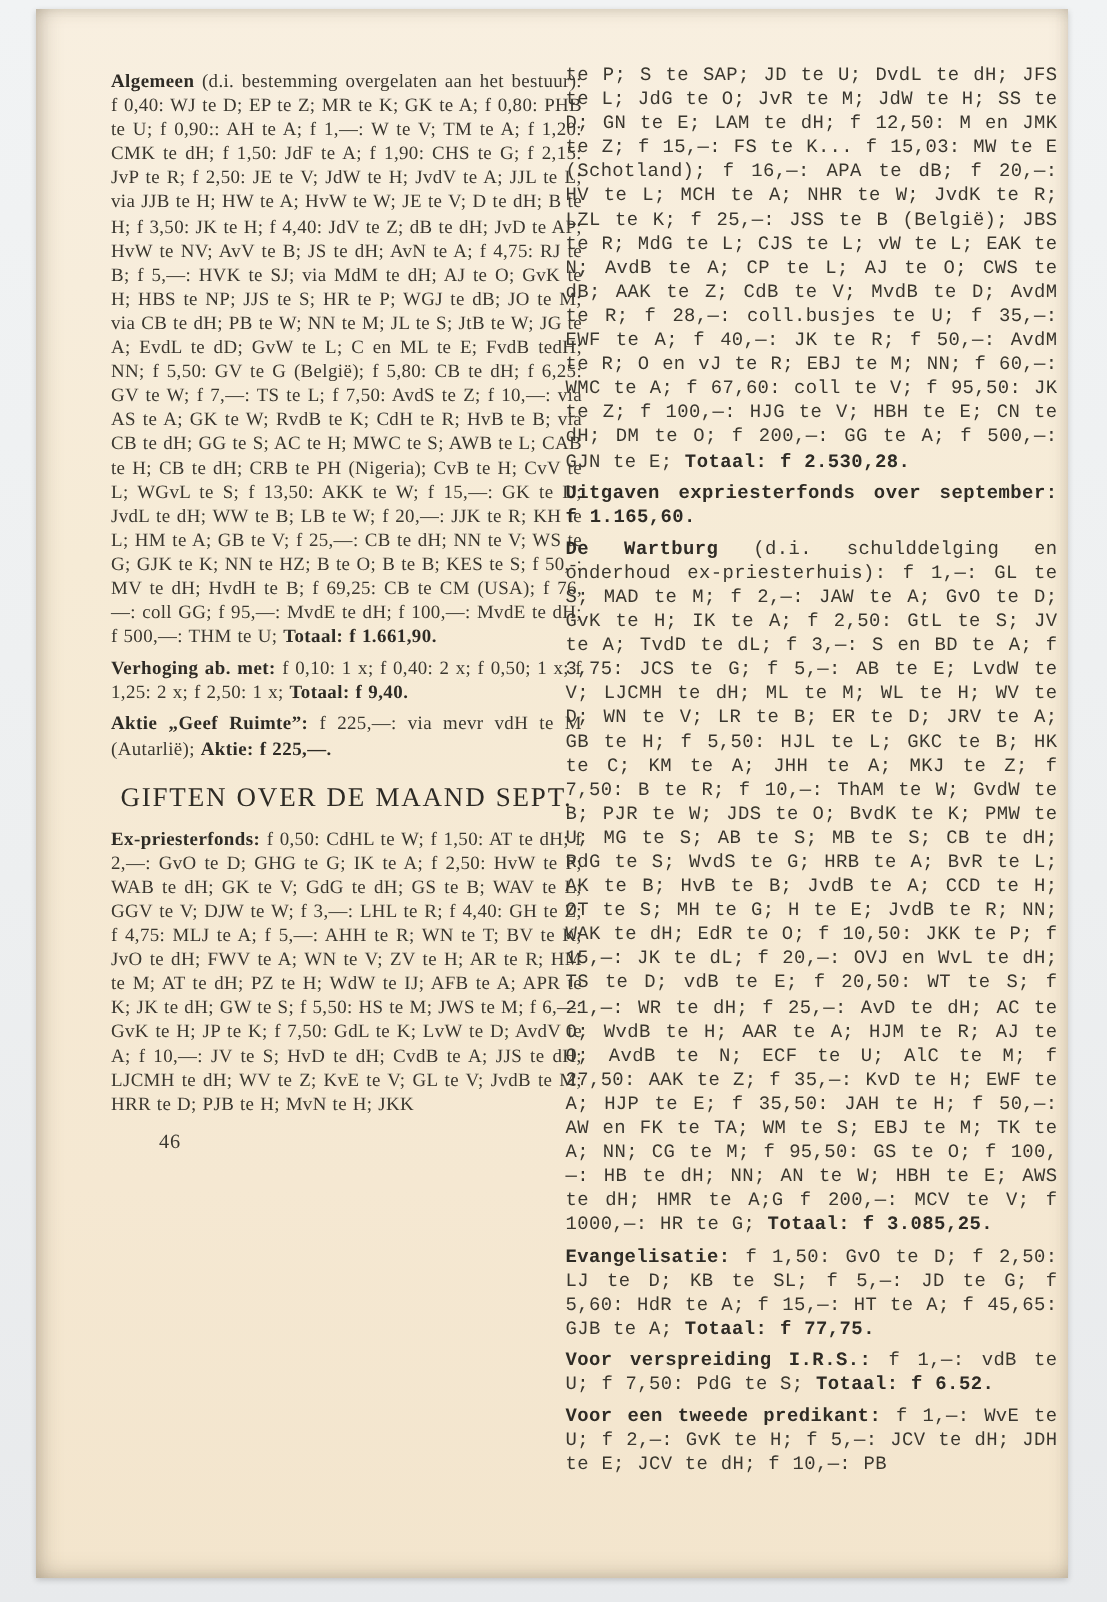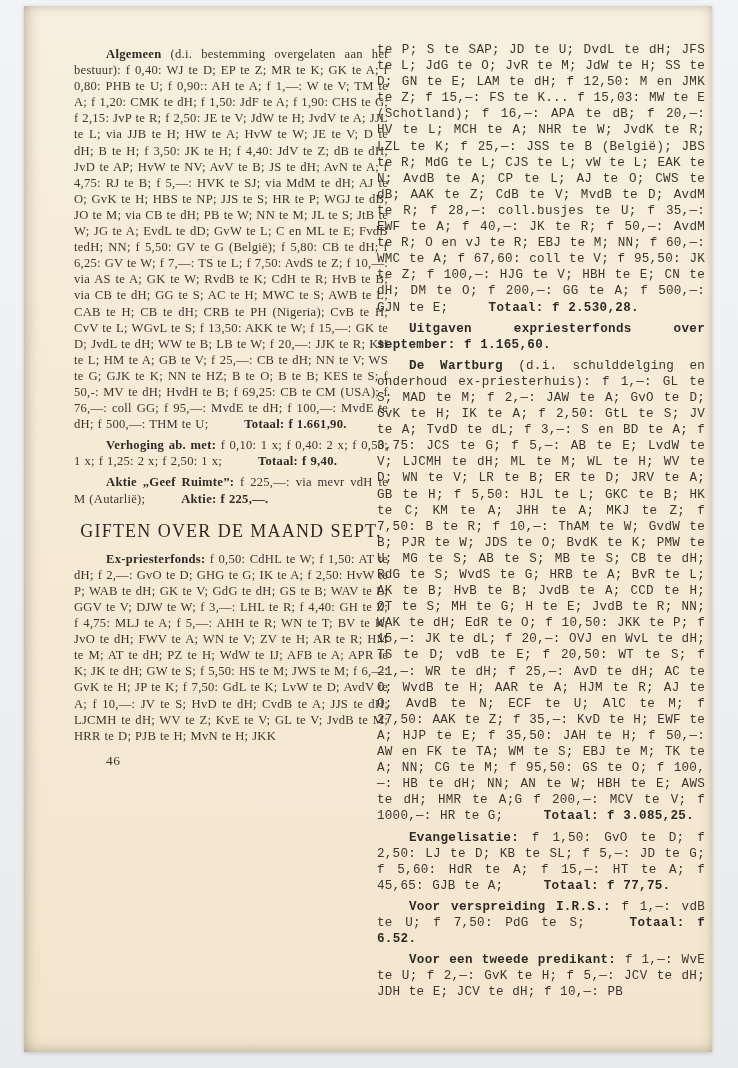--- a/index.html
+++ b/index.html
@@ -23,21 +23,21 @@
   .col{
     position:absolute;
     color:#3a372f;
     font-size:12.6px;line-height:16.1px;
     letter-spacing:0.25px;word-spacing:0.5px;
     text-align:justify;
   }
   .col-left{left:50px;top:40px;width:314px;}
   .col-right{left:353px;top:36px;width:328px;font-family:Liberation Mono, monospace;}
   .para{margin:0 0 5px 0;}
-  .para b{color:#2e2b25;letter-spacing:0.3px;margin-left:32px;}
+  .para b{color:#2e2b25;letter-spacing:0.3px;}
   .section-heading{
     margin:16px 0 12px 0;
     font-size:18px;font-weight:normal;color:#2e2b25;
     letter-spacing:1.2px;text-align:center;
   }
   .page-number{
     margin-top:9px;font-size:13.5px;letter-spacing:0.5px;text-align:left;margin-left:32px;
   }
 </style>
 </head>

